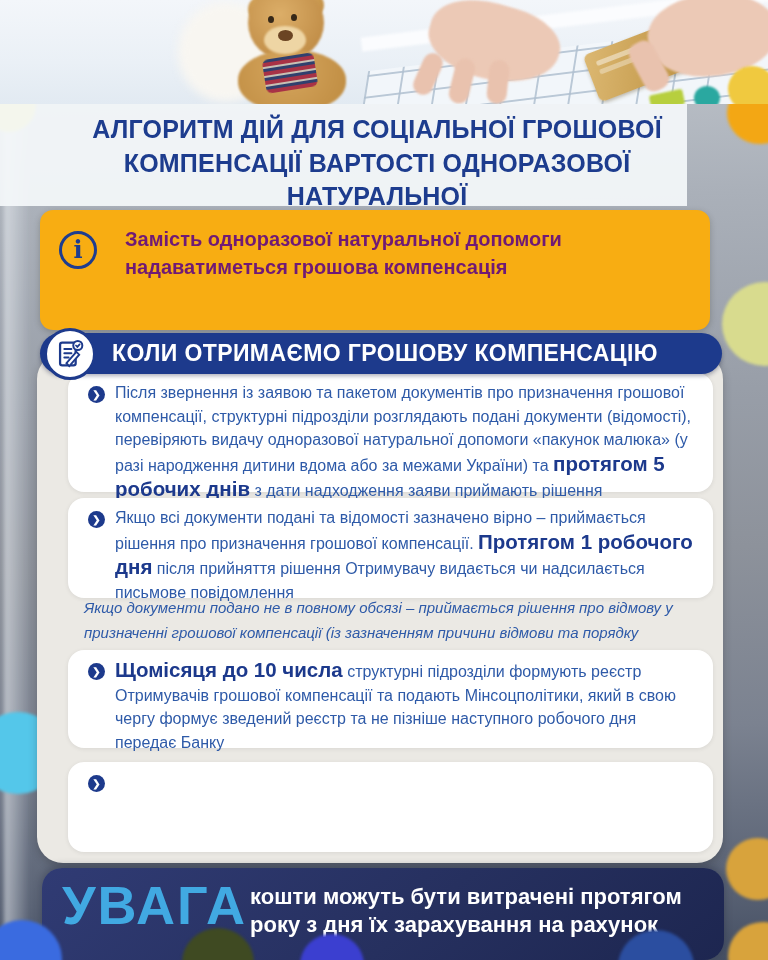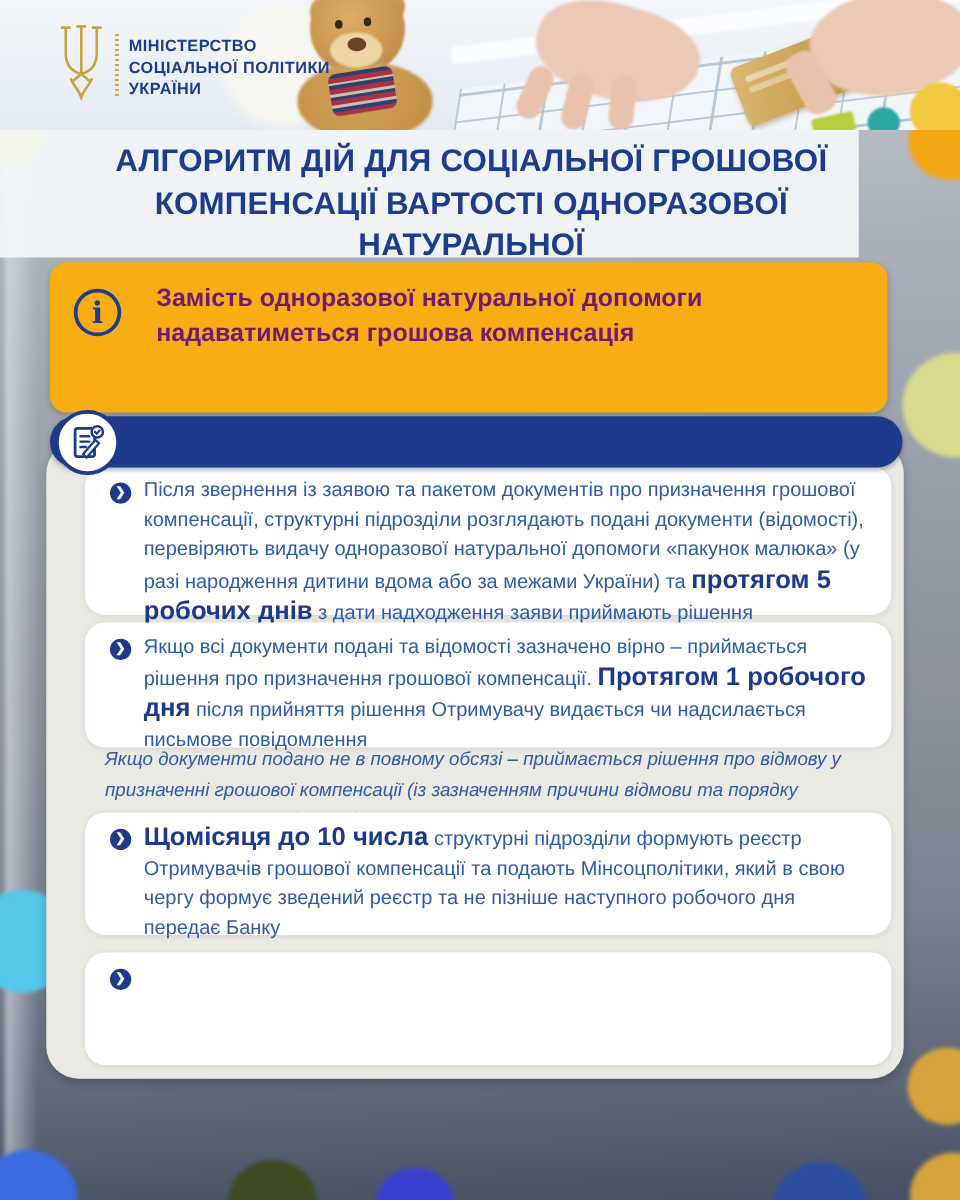--- a/index.html
+++ b/index.html
@@ -165,33 +165,20 @@
     <div class="teddy-ear ear-l"></div>
     <div class="teddy-ear ear-r"></div>
     <div class="teddy-head"></div>
     <div class="teddy-body"></div>
     <div class="teddy-bow"></div>
     <div class="teddy-muzzle"></div>
     <div class="teddy-nose"></div>
     <div class="teddy-eye eye-l"></div>
     <div class="teddy-eye eye-r"></div>
 
-    <div class="logo">
-      <svg class="trident" viewBox="0 0 40 64" fill="none">
-        <path d="M8 4 v20 c0 9 5 14 12 16 M32 4 v20 c0 9 -5 14 -12 16 M20 3 v37
-                 M12 44 c2 5 6 8 8 14 c2 -6 6 -9 8 -14 M20 40 l-6 5 M20 40 l6 5
-                 M5 4 h6 M29 4 h6 M17 3 h6" stroke="#c8a33b" stroke-width="2" stroke-linecap="round"></path>
-      </svg>
-      <div class="logo-divider"></div>
-      <div class="logo-text">
-        <div>МІНІСТЕРСТВО</div>
-        <div>СОЦІАЛЬНОЇ ПОЛІТИКИ</div>
-        <div>УКРАЇНИ</div>
-      </div>
-    </div>
   </div>
 
   <div class="title-banner">
     <div class="title-text">
       <div>АЛГОРИТМ ДІЙ ДЛЯ СОЦІАЛЬНОЇ ГРОШОВОЇ</div>
       <div>КОМПЕНСАЦІЇ ВАРТОСТІ ОДНОРАЗОВОЇ НАТУРАЛЬНОЇ</div>
       <div>ДОПОМОГИ «ПАКУНОК МАЛЮКА»</div>
     </div>
   </div>
 
@@ -239,16 +226,21 @@
   <div class="section-pill">
     <div class="section-icon">
       <svg width="34" height="34" viewBox="0 0 24 24" fill="none">
         <rect x="5" y="4" width="11" height="16" rx="1.5" stroke="#1d3a8c" stroke-width="1.6"></rect>
         <path d="M8 8.5 h5 M8 11.5 h5 M8 14.5 h3" stroke="#1d3a8c" stroke-width="1.4" stroke-linecap="round"></path>
         <path d="M9.5 18.5 L16.5 10.5 L18.5 12.5 L11.5 20.5 Z" fill="#ffffff" stroke="#1d3a8c" stroke-width="1.3"></path>
         <circle cx="17.5" cy="6" r="3.2" fill="#ffffff" stroke="#1d3a8c" stroke-width="1.4"></circle>
         <path d="M16.2 6 l1 1 1.6 -1.8" stroke="#1d3a8c" stroke-width="1.2" stroke-linecap="round" fill="none"></path>
       </svg>
     </div>
-  </div>
-
+    <div class="section-label">КОЛИ ОТРИМАЄМО ГРОШОВУ КОМПЕНСАЦІЮ</div>
+  </div>
+
+  <div class="attention">
+    <div class="attention-title">УВАГА</div>
+    <div class="attention-text">кошти можуть бути витрачені протягом року з дня їх зарахування на рахунок</div>
+  </div>
 
 </div>
 
 </body></html>

